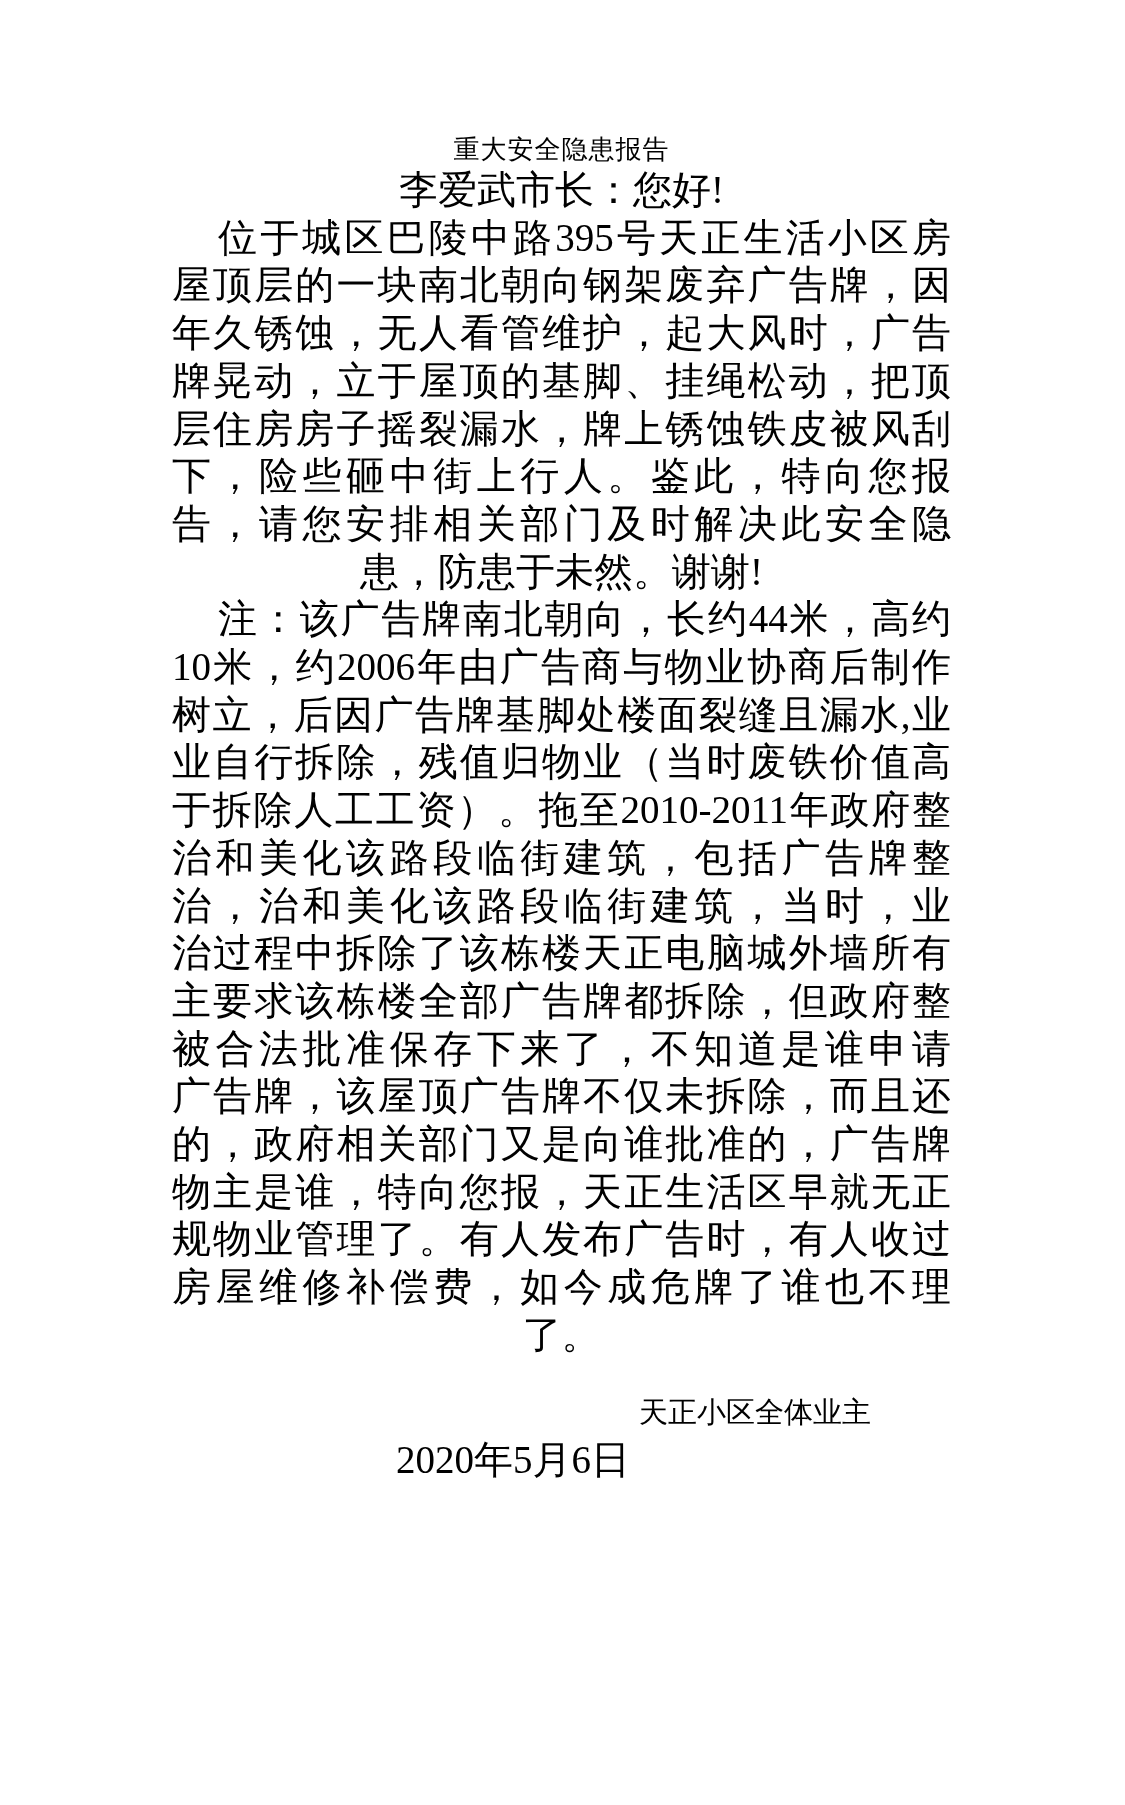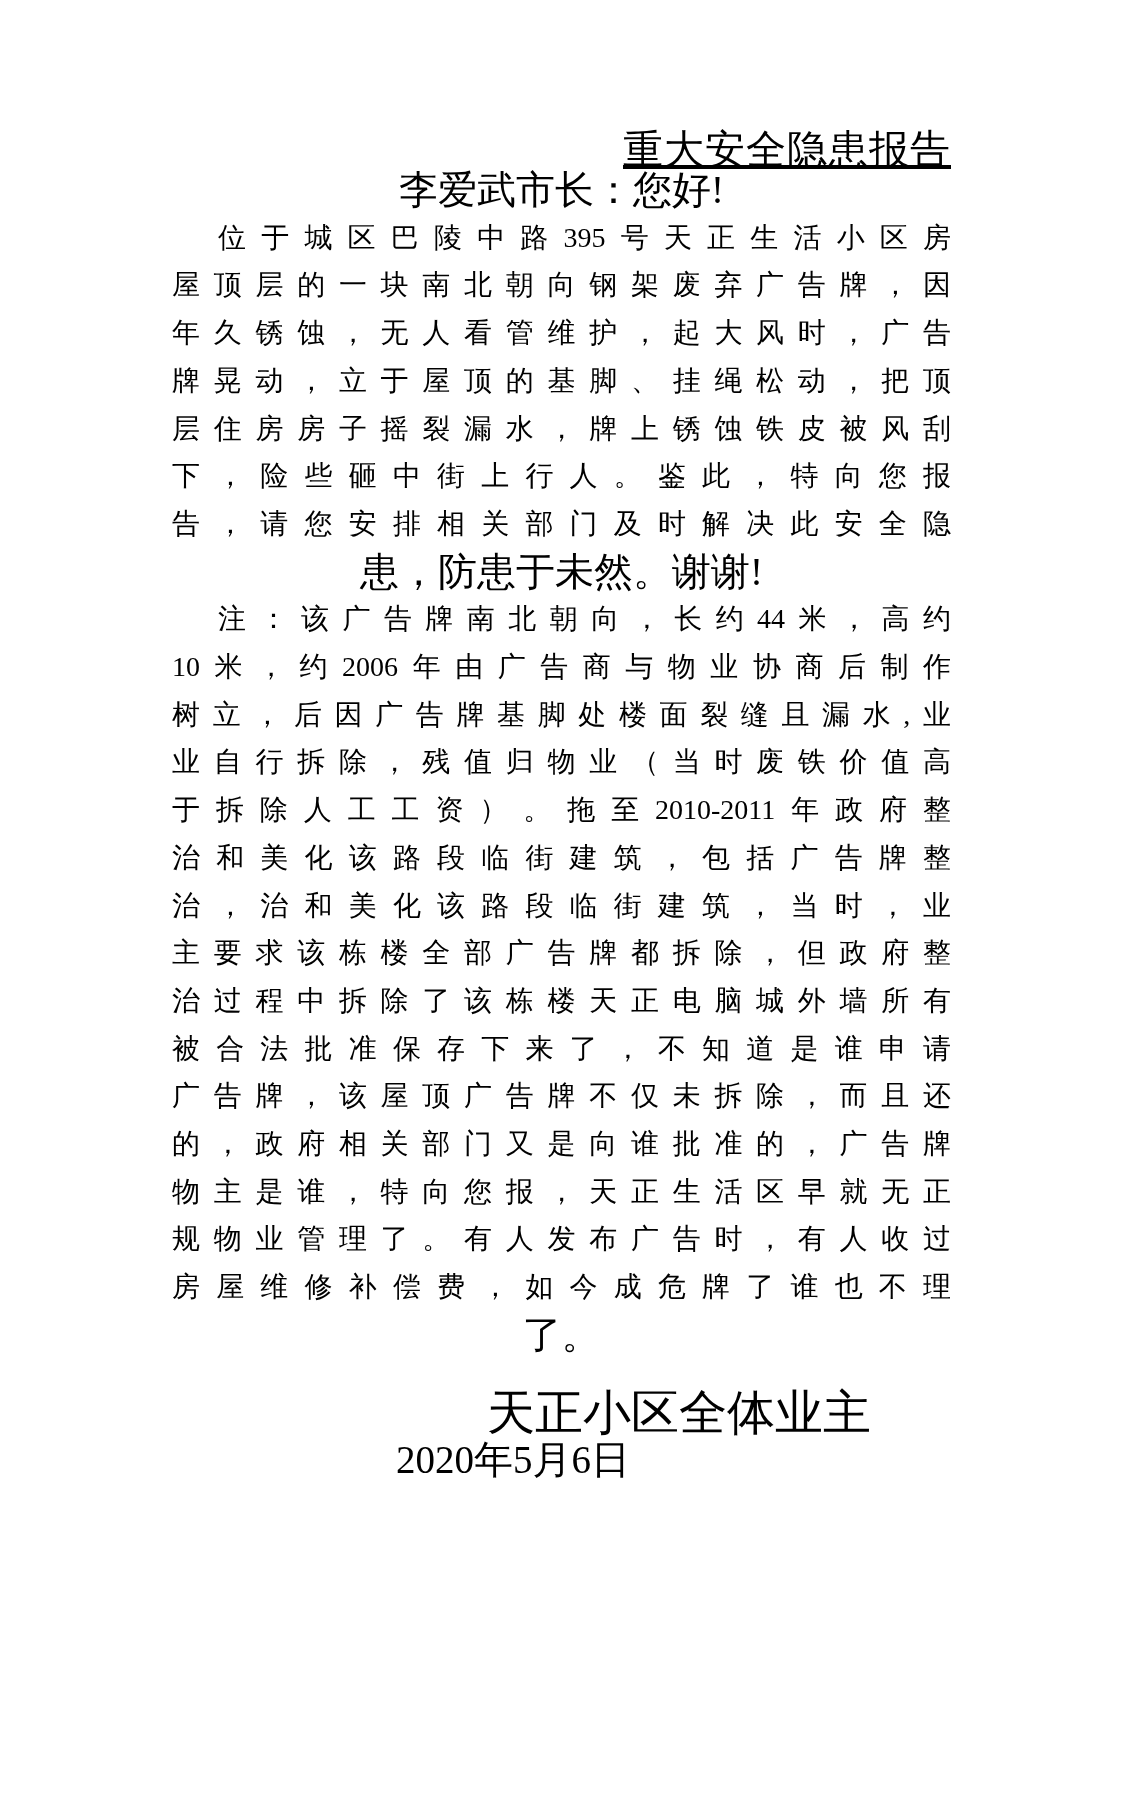--- a/index.html
+++ b/index.html
@@ -15,52 +15,51 @@
     font-family: "Liberation Serif", "DejaVu Serif", serif;
     overflow: hidden;
   }
   .doc {
     position: absolute;
     left: 172px;
     top: 133px;
     width: 779px;
   }
   .title {
-    font-size: 40px;
+    font-size: 26px;
     line-height: 33px;
-    text-align: right;
+    text-align: center;
     font-weight: normal;
     margin: 0 0 0 0;
     letter-spacing: 1px;
-    text-decoration: underline;
   }
   .line {
     font-size: 39px;
     line-height: 47.7px;
     white-space: nowrap;
     text-align: center;
   }
   .wrapline {
-    font-size: 28px;
+    font-size: 39px;
     line-height: 47.7px;
   }
   .justified {
     text-align: justify;
     text-align-last: justify;
     text-justify: inter-character;
     white-space: normal;
   }
   .indent {
     text-indent: 46px;
   }
   .sigblock {
     margin-top: 30px;
   }
   .sig-owner {
-    font-size: 48px;
+    font-size: 29px;
     line-height: 47.7px;
     text-align: right;
     padding-right: 80px;
   }
   .sig-date {
     font-size: 39px;
     line-height: 47.7px;
     text-align: center;
     padding-right: 97px;
   }
@@ -85,22 +84,22 @@
   </div>
 
   <div>
     <div class="wrapline justified indent">注：该广告牌南北朝向，长约44米，高约</div>
     <div class="wrapline justified">10米，约2006年由广告商与物业协商后制作</div>
     <div class="wrapline justified">树立，后因广告牌基脚处楼面裂缝且漏水,业</div>
     <div class="wrapline justified">业自行拆除，残值归物业（当时废铁价值高</div>
     <div class="wrapline justified">于拆除人工工资）。拖至2010-2011年政府整</div>
     <div class="wrapline justified">治和美化该路段临街建筑，包括广告牌整</div>
     <div class="wrapline justified">治，治和美化该路段临街建筑，当时，业</div>
+    <div class="wrapline justified">治过程中拆除了该栋楼天正电脑城外墙所有</div>
     <div class="wrapline justified">主要求该栋楼全部广告牌都拆除，但政府整</div>
-    <div class="wrapline justified">治过程中拆除了该栋楼天正电脑城外墙所有</div>
     <div class="wrapline justified">被合法批准保存下来了，不知道是谁申请</div>
     <div class="wrapline justified">广告牌，该屋顶广告牌不仅未拆除，而且还</div>
     <div class="wrapline justified">的，政府相关部门又是向谁批准的，广告牌</div>
     <div class="wrapline justified">物主是谁，特向您报，天正生活区早就无正</div>
     <div class="wrapline justified">规物业管理了。有人发布广告时，有人收过</div>
     <div class="wrapline justified">房屋维修补偿费，如今成危牌了谁也不理</div>
     <div class="line">了。</div>
   </div>
 
   <div class="sigblock">

